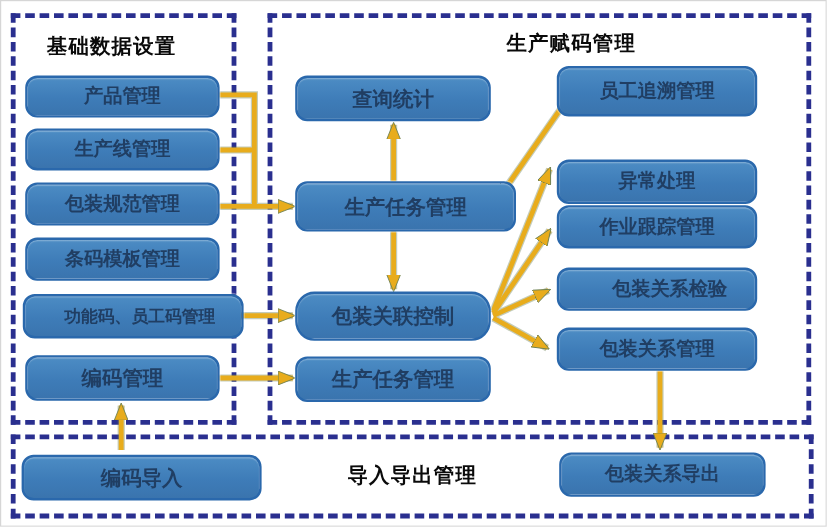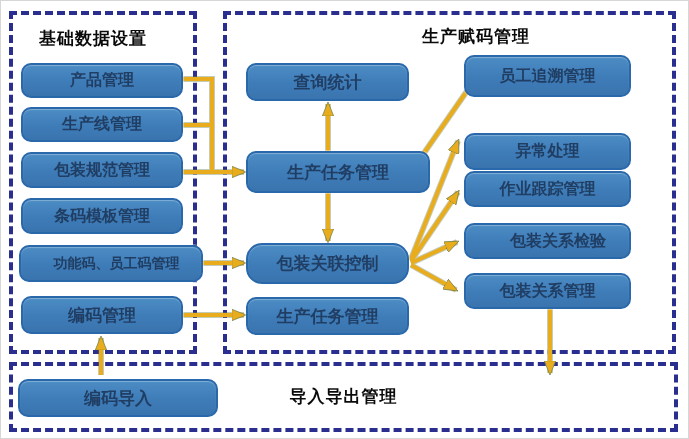--- a/index.html
+++ b/index.html
@@ -97,14 +97,15 @@
   <div class="node" style="left:245px;top:242px;width:163px;height:41px;font-size:17px;border-radius:16px;">包装关联控制</div>
   <div class="node" style="left:245px;top:296px;width:163px;height:38px;font-size:17px;">生产任务管理</div>
 
   <div class="node" style="left:463px;top:54px;width:167px;height:42px;">员工追溯管理</div>
   <div class="node" style="left:463px;top:132px;width:167px;height:37px;">异常处理</div>
   <div class="node" style="left:463px;top:170px;width:167px;height:36px;">作业跟踪管理</div>
   <div class="node" style="left:463px;top:222px;width:167px;height:36px;padding-left:21px;">包装关系检验</div>
   <div class="node" style="left:463px;top:272px;width:167px;height:36px;">包装关系管理</div>
 
   <div class="node" style="left:17px;top:378px;width:200px;height:38px;font-size:17px;">编码导入</div>
+  <div class="node" style="left:465px;top:376px;width:172px;height:37px;">包装关系导出</div>
 
 </div>
 
 </body></html>

